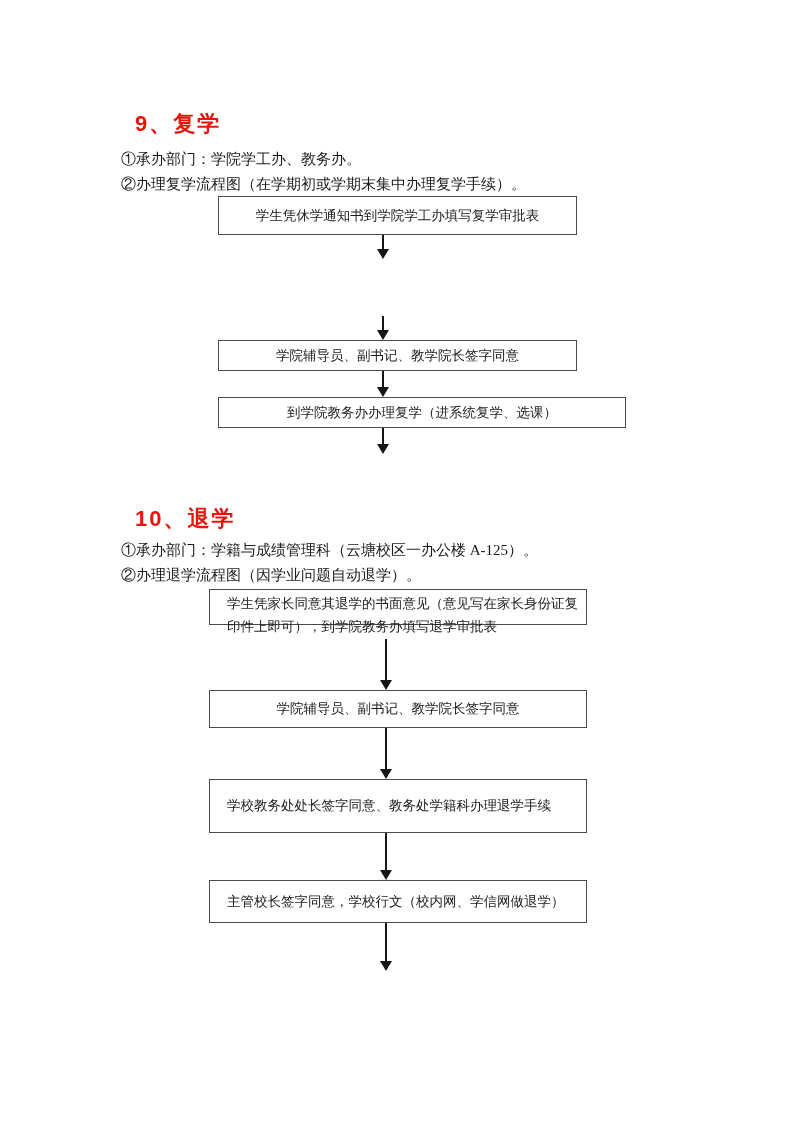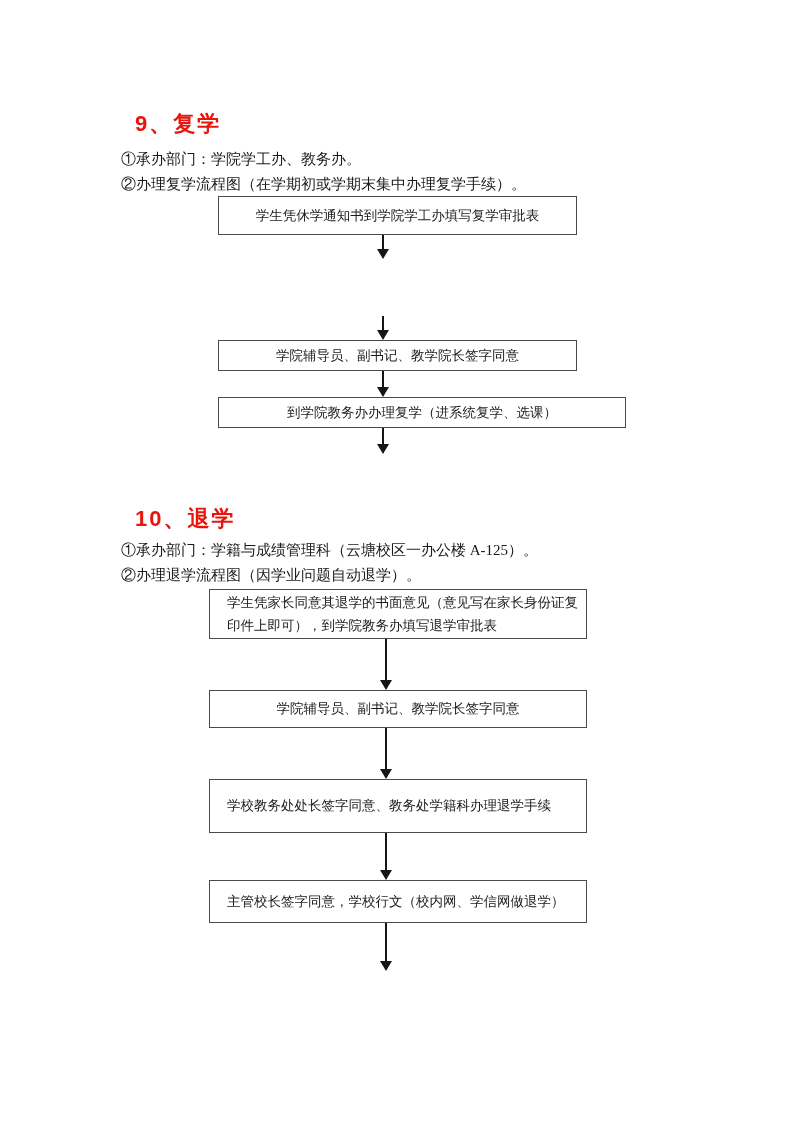--- a/index.html
+++ b/index.html
@@ -55,21 +55,21 @@
   .box .ln{white-space:nowrap;}
   .box.center{align-items:center;text-align:center;}
   .box.left{align-items:flex-start;text-align:left;}
   
   .s9b1{left:218px;top:189px;width:359px;height:39px;}
   .s9b2{left:218px;top:251px;width:359px;height:57px;}
   .s9b3{left:218px;top:333px;width:359px;height:31px;}
   .s9b4{left:218px;top:390px;width:408px;height:31px;}
   .s9b5{left:218px;top:447px;width:359px;height:31px;}
   
-  .s10b1{left:209px;top:582px;width:378px;height:50px;line-height:23px;}
+  .s10b1{left:209px;top:582px;width:378px;height:36px;line-height:23px;justify-content:space-between;}
   .s10b2{left:209px;top:683px;width:378px;height:38px;}
   .s10b3{left:209px;top:772px;width:378px;height:54px;}
   .s10b4{left:209px;top:873px;width:378px;height:43px;}
   .s10b5{left:209px;top:964px;width:378px;height:59px;line-height:26px;}
   
   .arrow{position:absolute;width:14px;}
   .arrow .shaft{
     position:absolute;left:50%;top:0;bottom:8px;
     width:2px;margin-left:-1px;background:#161616;
   }

